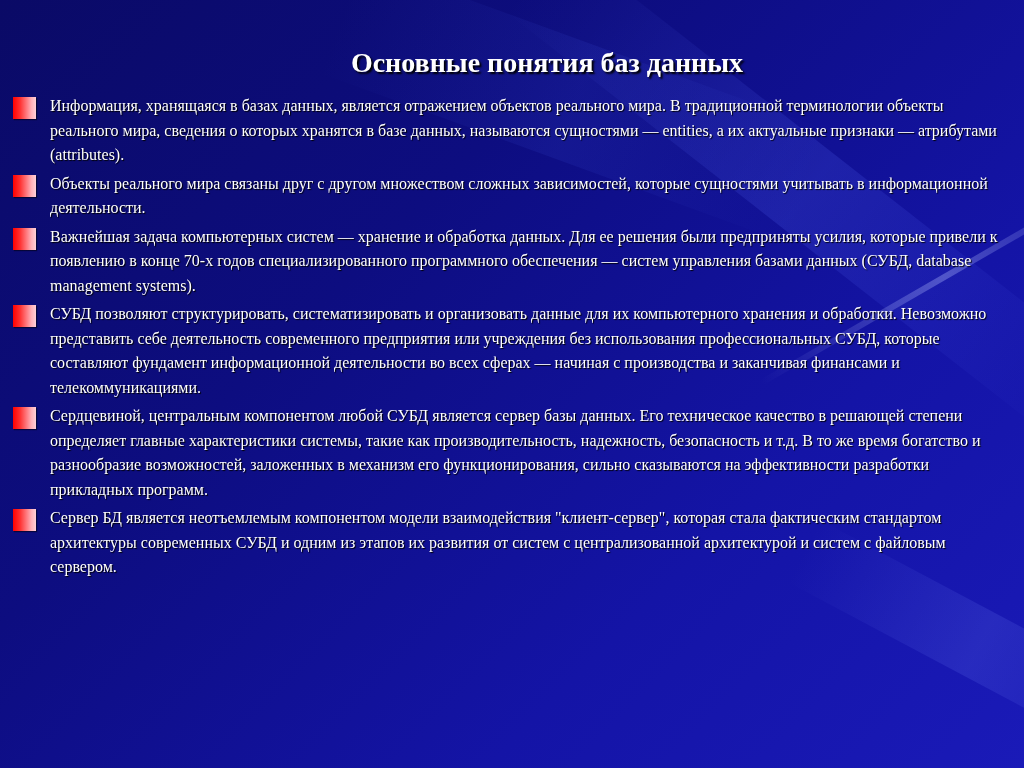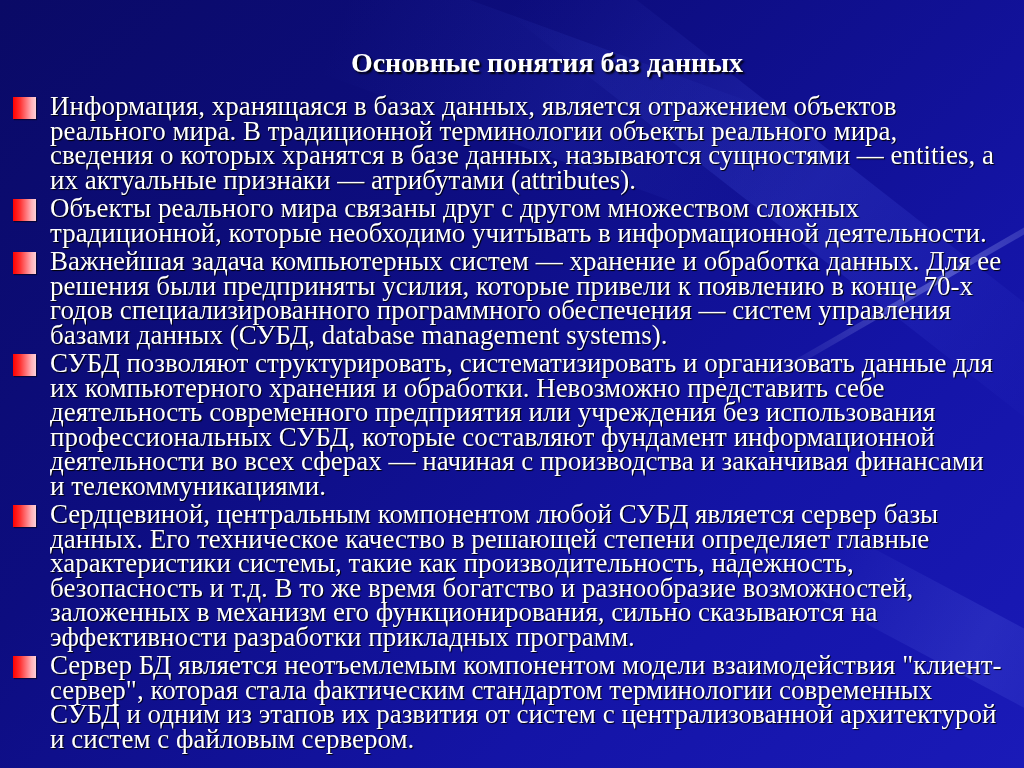--- a/index.html
+++ b/index.html
@@ -72,21 +72,21 @@
       margin: 0;
       padding: 0;
       list-style: none;
       z-index: 2;
     }
     .bullet-item {
       position: relative;
       padding-left: 50px;
       padding-right: 20px;
       margin-bottom: 4px;
-      font-size: 27px;
+      font-size: 16px;
       line-height: 24.5px;
       text-shadow: 1px 1px 1px #000000;
     }
     .bullet-marker {
       position: absolute;
       left: 13px;
       top: 3px;
       width: 23px;
       height: 22px;
       background: linear-gradient(90deg, #ff0000 0%, #ff3030 30%, #ffb0b8 80%, #ffd0d8 100%);
@@ -107,31 +107,31 @@
 
 <h1 class="slide-title">Основные понятия баз данных</h1>
 
 <ul class="bullet-list">
   <li class="bullet-item">
     <span class="bullet-marker"></span>
     <span class="bullet-text">Информация, хранящаяся в базах данных, является отражением объектов реального мира. В традиционной терминологии объекты реального мира, сведения о которых хранятся в базе данных, называются сущностями — entities, а их актуальные признаки — атрибутами (attributes).</span>
   </li>
   <li class="bullet-item">
     <span class="bullet-marker"></span>
-    <span class="bullet-text">Объекты реального мира связаны друг с другом множеством сложных традиционной, которые необходимо учитывать в информационной деятельности.</span>
+    <span class="bullet-text">Объекты реального мира связаны друг с другом множеством сложных зависимостей, которые сущностями учитывать в информационной деятельности.</span>
   </li>
   <li class="bullet-item">
     <span class="bullet-marker"></span>
     <span class="bullet-text">Важнейшая задача компьютерных систем — хранение и обработка данных. Для ее решения были предприняты усилия, которые привели к появлению в конце 70-х годов специализированного программного обеспечения — систем управления базами данных (СУБД, database management systems).</span>
   </li>
   <li class="bullet-item">
     <span class="bullet-marker"></span>
     <span class="bullet-text">СУБД позволяют структурировать, систематизировать и организовать данные для их компьютерного хранения и обработки. Невозможно представить себе деятельность современного предприятия или учреждения без использования профессиональных СУБД, которые составляют фундамент информационной деятельности во всех сферах — начиная с производства и заканчивая финансами и телекоммуникациями.</span>
   </li>
   <li class="bullet-item">
     <span class="bullet-marker"></span>
     <span class="bullet-text">Сердцевиной, центральным компонентом любой СУБД является сервер базы данных. Его техническое качество в решающей степени определяет главные характеристики системы, такие как производительность, надежность, безопасность и т.д. В то же время богатство и разнообразие возможностей, заложенных в механизм его функционирования, сильно сказываются на эффективности разработки прикладных программ.</span>
   </li>
   <li class="bullet-item">
     <span class="bullet-marker"></span>
-    <span class="bullet-text">Сервер БД является неотъемлемым компонентом модели взаимодействия "клиент-сервер", которая стала фактическим стандартом терминологии современных СУБД и одним из этапов их развития от систем с централизованной архитектурой и систем с файловым сервером.</span>
+    <span class="bullet-text">Сервер БД является неотъемлемым компонентом модели взаимодействия "клиент-сервер", которая стала фактическим стандартом архитектуры современных СУБД и одним из этапов их развития от систем с централизованной архитектурой и систем с файловым сервером.</span>
   </li>
 </ul>
 
 </body></html>

